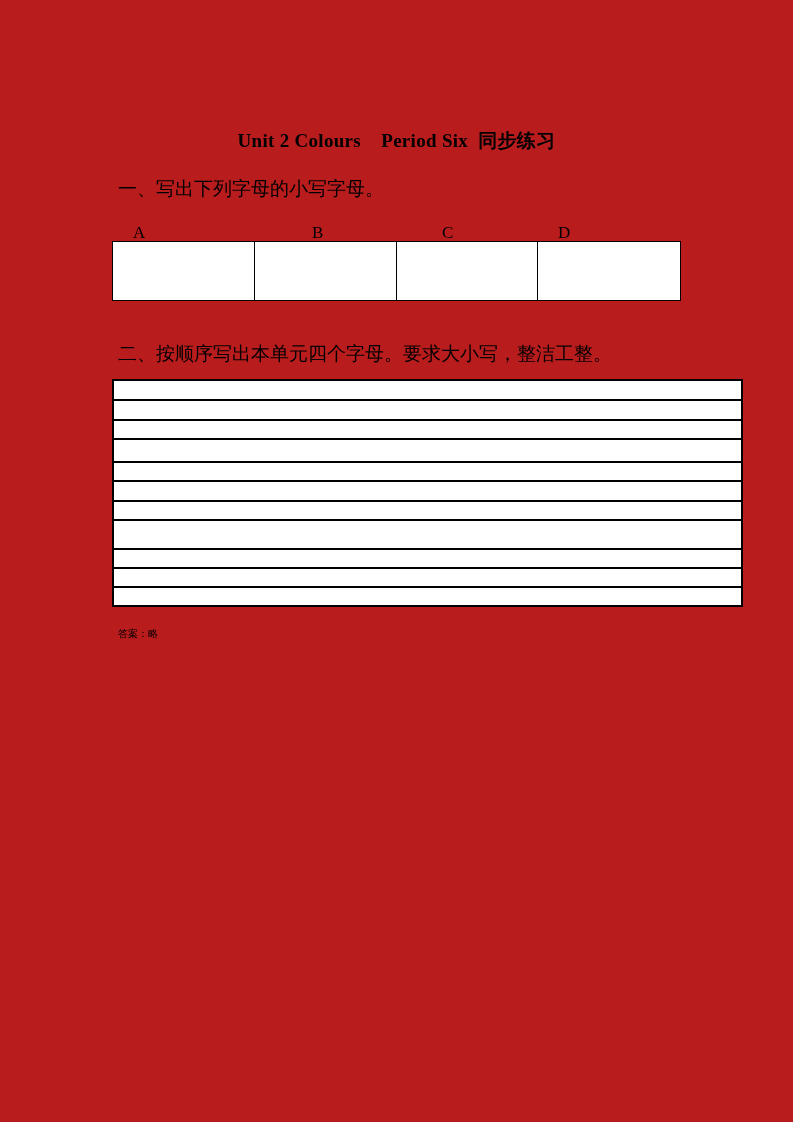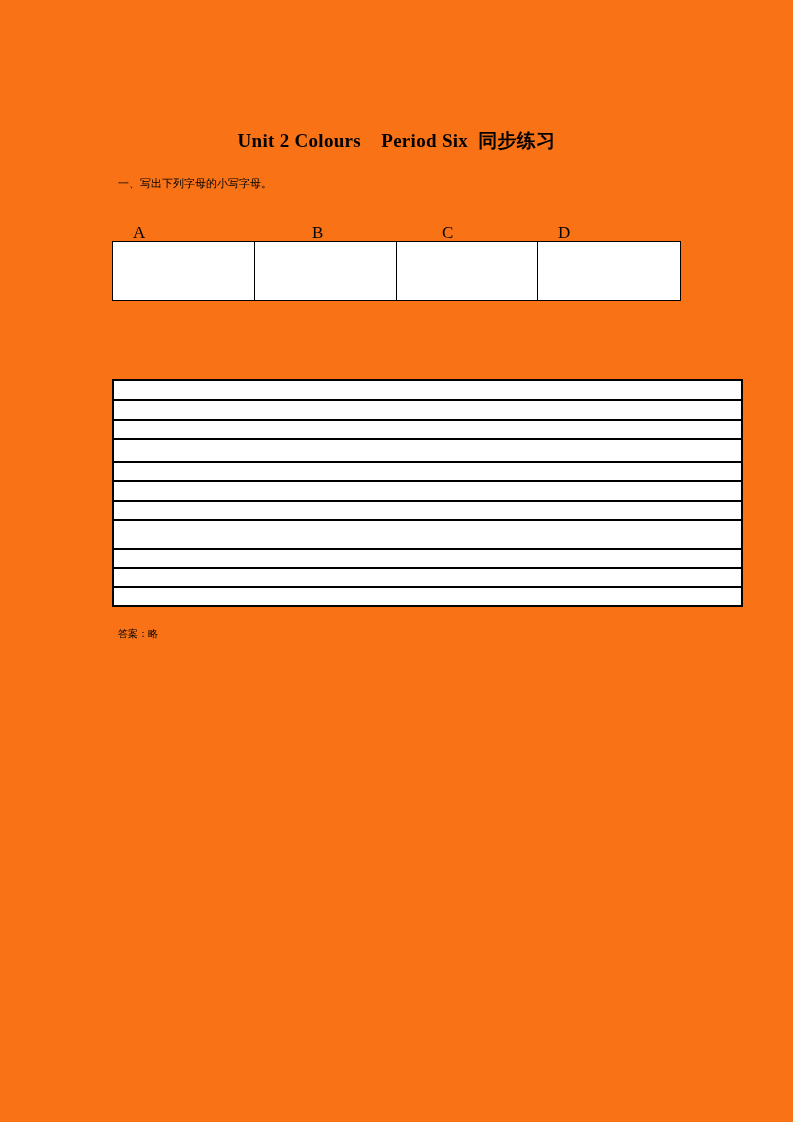--- a/index.html
+++ b/index.html
@@ -7,38 +7,38 @@
     width: 793px;
     height: 1122px;
     background: #ffffff;
     font-family: "Liberation Serif", "DejaVu Serif", serif;
     color: #000000;
   }
   .page {
     position: relative;
     width: 793px;
     height: 1122px;
-    background: #f97316;
+    background: #b91c1c;
     overflow: hidden;
   }
   .doc-title {
     position: absolute;
     top: 128px;
     left: 0;
     width: 100%;
     text-align: center;
     font-size: 19px;
     font-weight: bold;
     white-space: pre;
     letter-spacing: 0.3px;
   }
   .section-heading {
     position: absolute;
     left: 118px;
-    font-size: 11px;
+    font-size: 19px;
     white-space: pre;
   }
   .s1-heading { top: 176px; }
   .s2-heading { top: 341px; }
   .letter-row {
     position: absolute;
     top: 224px;
     left: 0;
     width: 100%;
     height: 18px;
@@ -107,20 +107,21 @@
     <span class="letter letter-d">D</span>
   </div>
 
   <div class="answer-table">
     <div class="answer-cell"></div>
     <div class="answer-cell"></div>
     <div class="answer-cell"></div>
     <div class="answer-cell"></div>
   </div>
 
+  <div class="section-heading s2-heading">二、按顺序写出本单元四个字母。要求大小写，整洁工整。</div>
 
   <div class="writing-grid">
 
     <div class="hline" style="top:18px"></div>
     <div class="hline" style="top:38px"></div>
     <div class="hline" style="top:57px"></div>
 
     <div class="hline" style="top:80px"></div>
     <div class="hline" style="top:99px"></div>
     <div class="hline" style="top:119px"></div>

